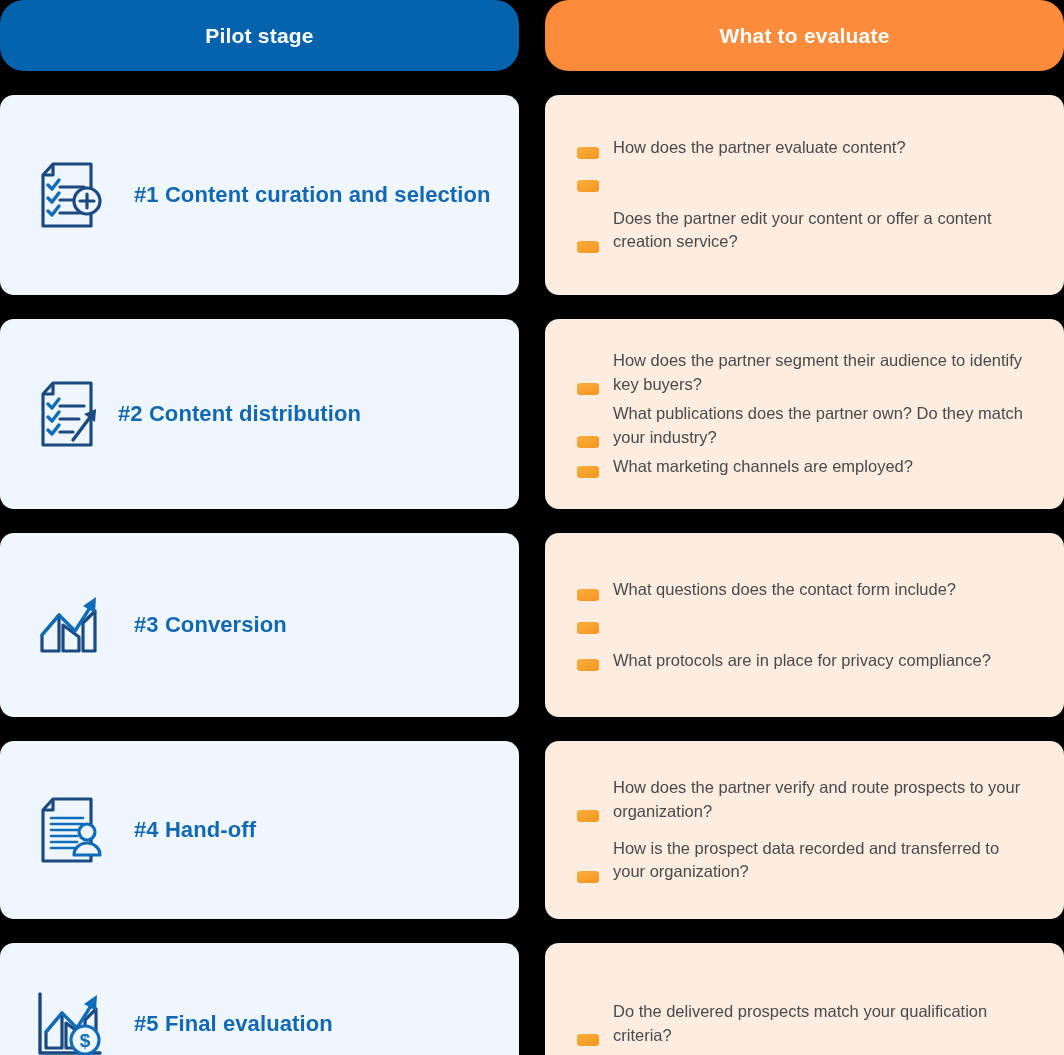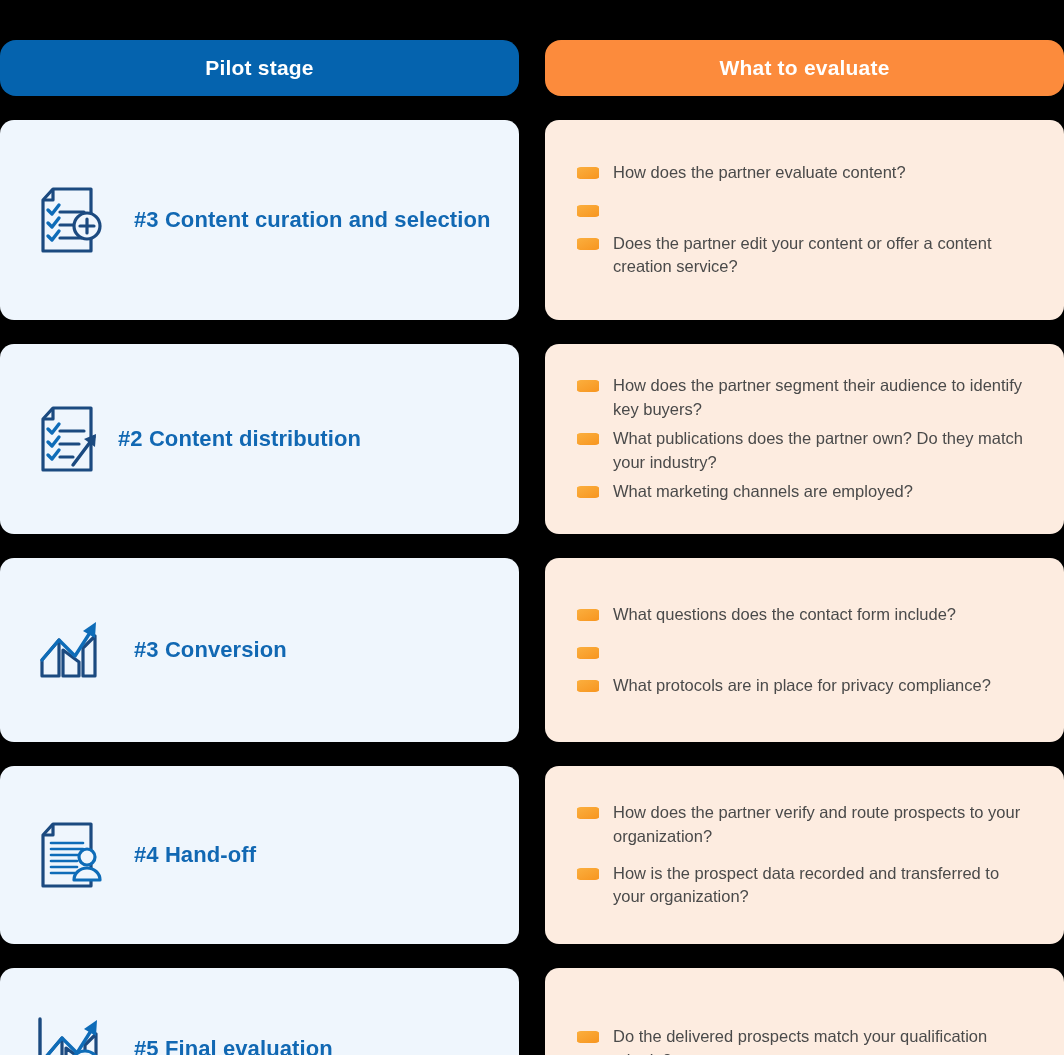--- a/index.html
+++ b/index.html
@@ -18,30 +18,29 @@
     height: 1055px;
     background: #000000;
     display: grid;
     grid-template-columns: 519px 26px 519px;
     grid-auto-rows: min-content;
     align-content: start;
   }
 
   
   .header {
-    height: 56px;
-    border-radius: 16px;
+    height: 71px;
+    border-radius: 24px;
     display: flex;
     align-items: center;
     justify-content: center;
     color: #ffffff;
     font-size: 21px;
     font-weight: bold;
     letter-spacing: .2px;
-    margin-top: 40px;
   }
   .header-left  { background: #0563AE; }
   .header-right { background: #FC8B3C; }
 
   .gap-col { background: #000000; }
 
   .vspace { height: 24px; background: #000000; grid-column: 1 / -1; }
 
   
   .stage-card {
@@ -74,21 +73,21 @@
     background: #FDECE0;
     border-radius: 14px;
     padding: 26px 30px 26px 32px;
     display: flex;
     flex-direction: column;
     justify-content: center;
     gap: 14px;
   }
   .eval-item {
     display: flex;
-    align-items: flex-start;
+    align-items: flex-end;
     gap: 14px;
   }
   .bullet {
     flex: 0 0 auto;
     width: 22px;
     height: 14px;
     margin-top: 5px;
   }
   .eval-text {
     color: #4A4A4A;
@@ -130,21 +129,21 @@
           <path d="M19 43 l4 4 l7 -9" stroke="#0E6CB8" stroke-width="3.4" stroke-linecap="round" stroke-linejoin="round"></path>
           <path d="M19 56 l4 4 l7 -9" stroke="#0E6CB8" stroke-width="3.4" stroke-linecap="round" stroke-linejoin="round"></path>
           <line x1="31" y1="32" x2="55" y2="32" stroke="#1B4A80" stroke-width="3.2" stroke-linecap="round"></line>
           <line x1="31" y1="45" x2="48" y2="45" stroke="#1B4A80" stroke-width="3.2" stroke-linecap="round"></line>
           <line x1="31" y1="58" x2="52" y2="58" stroke="#1B4A80" stroke-width="3.2" stroke-linecap="round"></line>
           <circle cx="58" cy="46" r="13" fill="#EFF6FD" stroke="#1B4A80" stroke-width="3.2"></circle>
           <line x1="58" y1="39" x2="58" y2="53" stroke="#1B4A80" stroke-width="3.2" stroke-linecap="round"></line>
           <line x1="51" y1="46" x2="65" y2="46" stroke="#1B4A80" stroke-width="3.2" stroke-linecap="round"></line>
         </svg>
       </span>
-      <div class="stage-title">#3 Content curation and selection</div>
+      <div class="stage-title">#1 Content curation and selection</div>
     </div>
     <div class="gap-col"></div>
     <div class="eval-card">
       <div class="eval-item">
         <span class="bullet">
           <svg width="22" height="14" viewBox="0 0 22 14">
               <defs>
                 <linearGradient id="g1" x1="0" y1="0" x2="1" y2="1">
                   <stop offset="0" stop-color="#FBB040"></stop>
                   <stop offset="1" stop-color="#F7941E"></stop>

